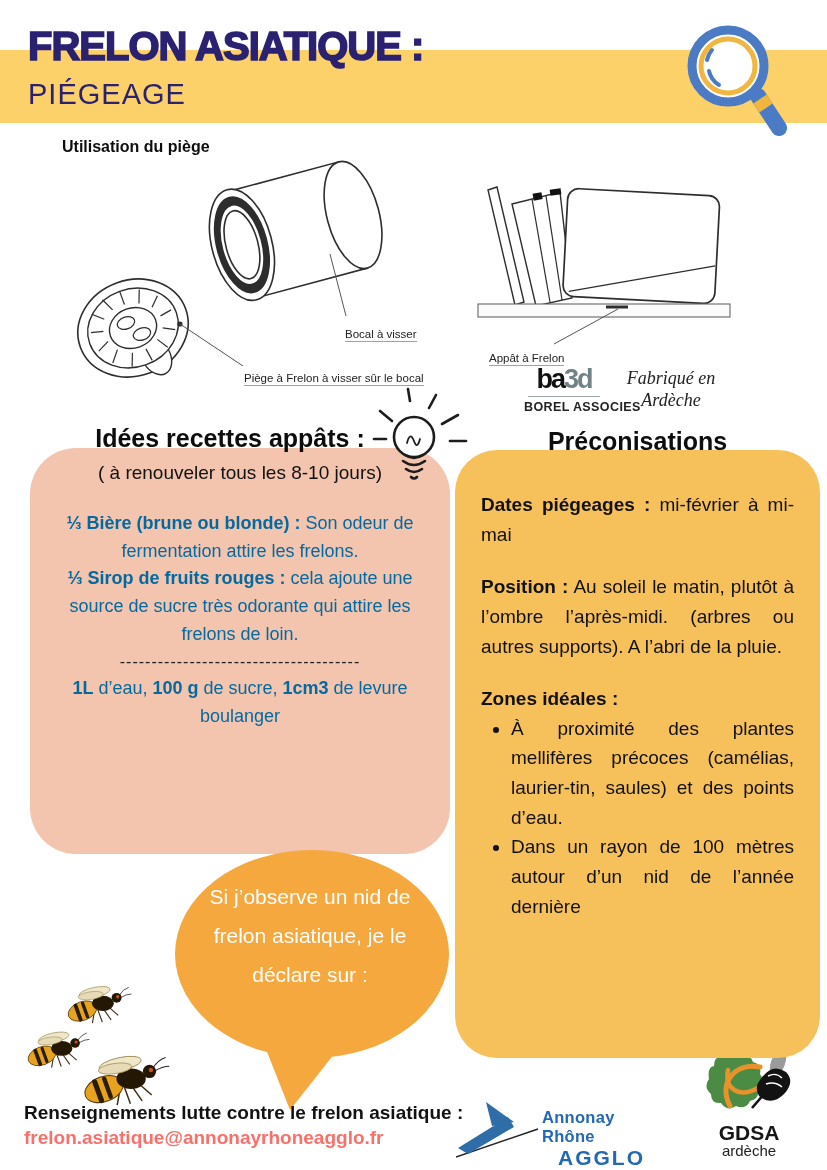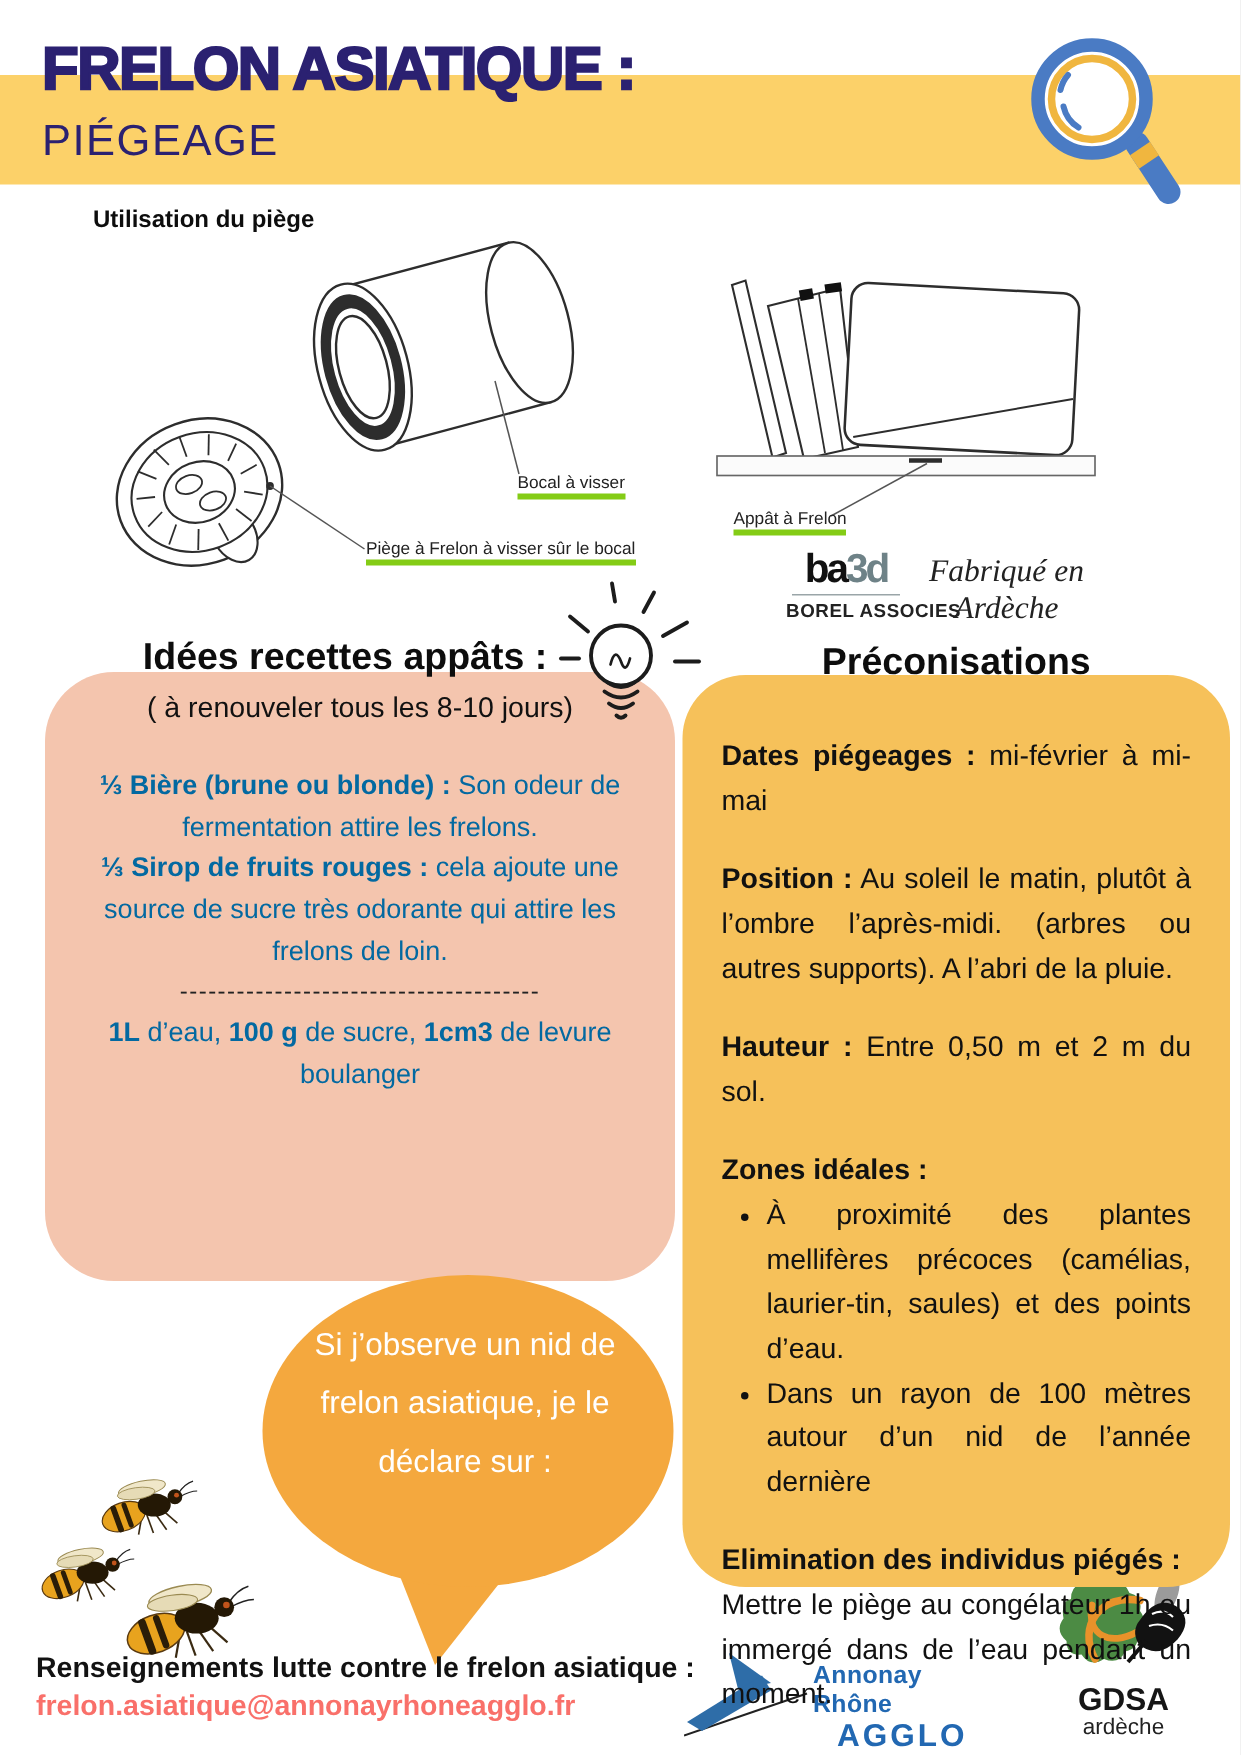--- a/index.html
+++ b/index.html
@@ -17,32 +17,32 @@
   }
   .sub-title {
     position:absolute; left:28px; top:78px; font-size:29px; font-weight:normal;
     color:#2B2171; letter-spacing:1px; z-index:2;
   }
   .magnifier { position:absolute; left:676px; top:16px; width:115px; height:122px; z-index:3; }
   
   .usage-heading { position:absolute; left:62px; top:138px; font-size:16px; font-weight:bold; color:#0d0d0d; }
   .drawing { position:absolute; }
   .draw-label {
-    position:absolute; font-size:11.5px; color:#222; border-bottom:4px solid #84cc16;
-    padding-bottom:1px; white-space:nowrap; background:transparent;
+    position:absolute; font-size:11.5px; color:#222; border-bottom:1px solid #84cc16;
+    padding-bottom:1px; white-space:nowrap; background:transparent;margin-top:12px;
   }
   .maker { position:absolute; left:524px; top:366px; width:80px; text-align:center; }
   .maker .logo { font-size:27px; font-weight:bold; letter-spacing:-2px; line-height:1; }
   .maker .logo .ba { color:#111; }
   .maker .logo .td { color:#6E8287; }
   .maker .rule { width:72px; height:1px; background:#9aa5a8; margin:3px auto 3px; }
   .maker .name { font-size:12.5px; font-weight:bold; letter-spacing:.4px; color:#222; white-space:nowrap; }
   .made-in {
     position:absolute; left:616px; top:368px; width:110px; text-align:center;
-    font-family:"Liberation Serif", serif; font-style:italic; font-size:21px; color:#222; line-height:1.2;
+    font-family:"Liberation Serif", serif; font-style:italic; font-size:18px; color:#222; line-height:1.2;
   }
   .bulb { position:absolute; left:370px; top:383px; width:104px; height:112px; z-index:4; }
   
   .recipes-title, .preco-title {
     position:absolute; text-align:center; font-size:25px; font-weight:bold; color:#0d0d0d; z-index:3;
   }
   .recipes-title { left:30px; top:424px; width:400px; }
   .preco-title  { left:455px; top:427px; width:365px; }
   .recipe-box {
     position:absolute; left:30px; top:448px; width:420px; height:406px;
@@ -191,27 +191,25 @@
     <p><b><span>⅓</span> <span>Bière (brune ou blonde) :</span></b> <span>Son odeur de fermentation attire les frelons.</span></p>
     <p><b><span>⅓</span> <span>Sirop de fruits rouges :</span></b> <span>cela ajoute une source de sucre très odorante qui attire les frelons de loin.</span></p>
     <div class="divider">--------------------------------------</div>
     <p><b>1L</b><span> d’eau, </span><b>100 g</b><span> de sucre, </span><b>1cm3</b><span> de levure boulanger</span></p>
   </div>
 
   <div class="preco-title">Préconisations</div>
   <div class="preco-box">
     <p><b>Dates piégeages :</b> <span>mi-février à mi-mai</span></p>
     <p><b>Position :</b> <span>Au soleil le matin, plutôt à l’ombre l’après-midi. (arbres ou autres supports). A l’abri de la pluie.</span></p>
-    <p><b>Hauteur :</b> <span>Entre 0,50 m et 2 m du sol.</span></p>
     <p class="tight"><b>Zones idéales :</b></p>
     <ul>
       <li>À proximité des plantes mellifères précoces (camélias, laurier-tin, saules) et des points d’eau.</li>
       <li>Dans un rayon de 100 mètres autour d’un nid de l’année dernière</li>
     </ul>
-    <p><b>Elimination des individus piégés :</b><br><span>Mettre le piège au congélateur 1h ou immergé dans de l’eau pendant un moment.</span></p>
   </div>
 
   <svg class="bubble-svg" viewBox="0 0 285 272">
     <polygon points="88,188 118,264 170,198" fill="#F4A83E"></polygon>
     <ellipse cx="140" cy="108" rx="137" ry="104" fill="#F4A83E"></ellipse>
   </svg>
   <div class="bubble-text">
     <div>Si j’observe un nid de</div>
     <div>frelon asiatique, je le</div>
     <div>déclare sur :</div>

